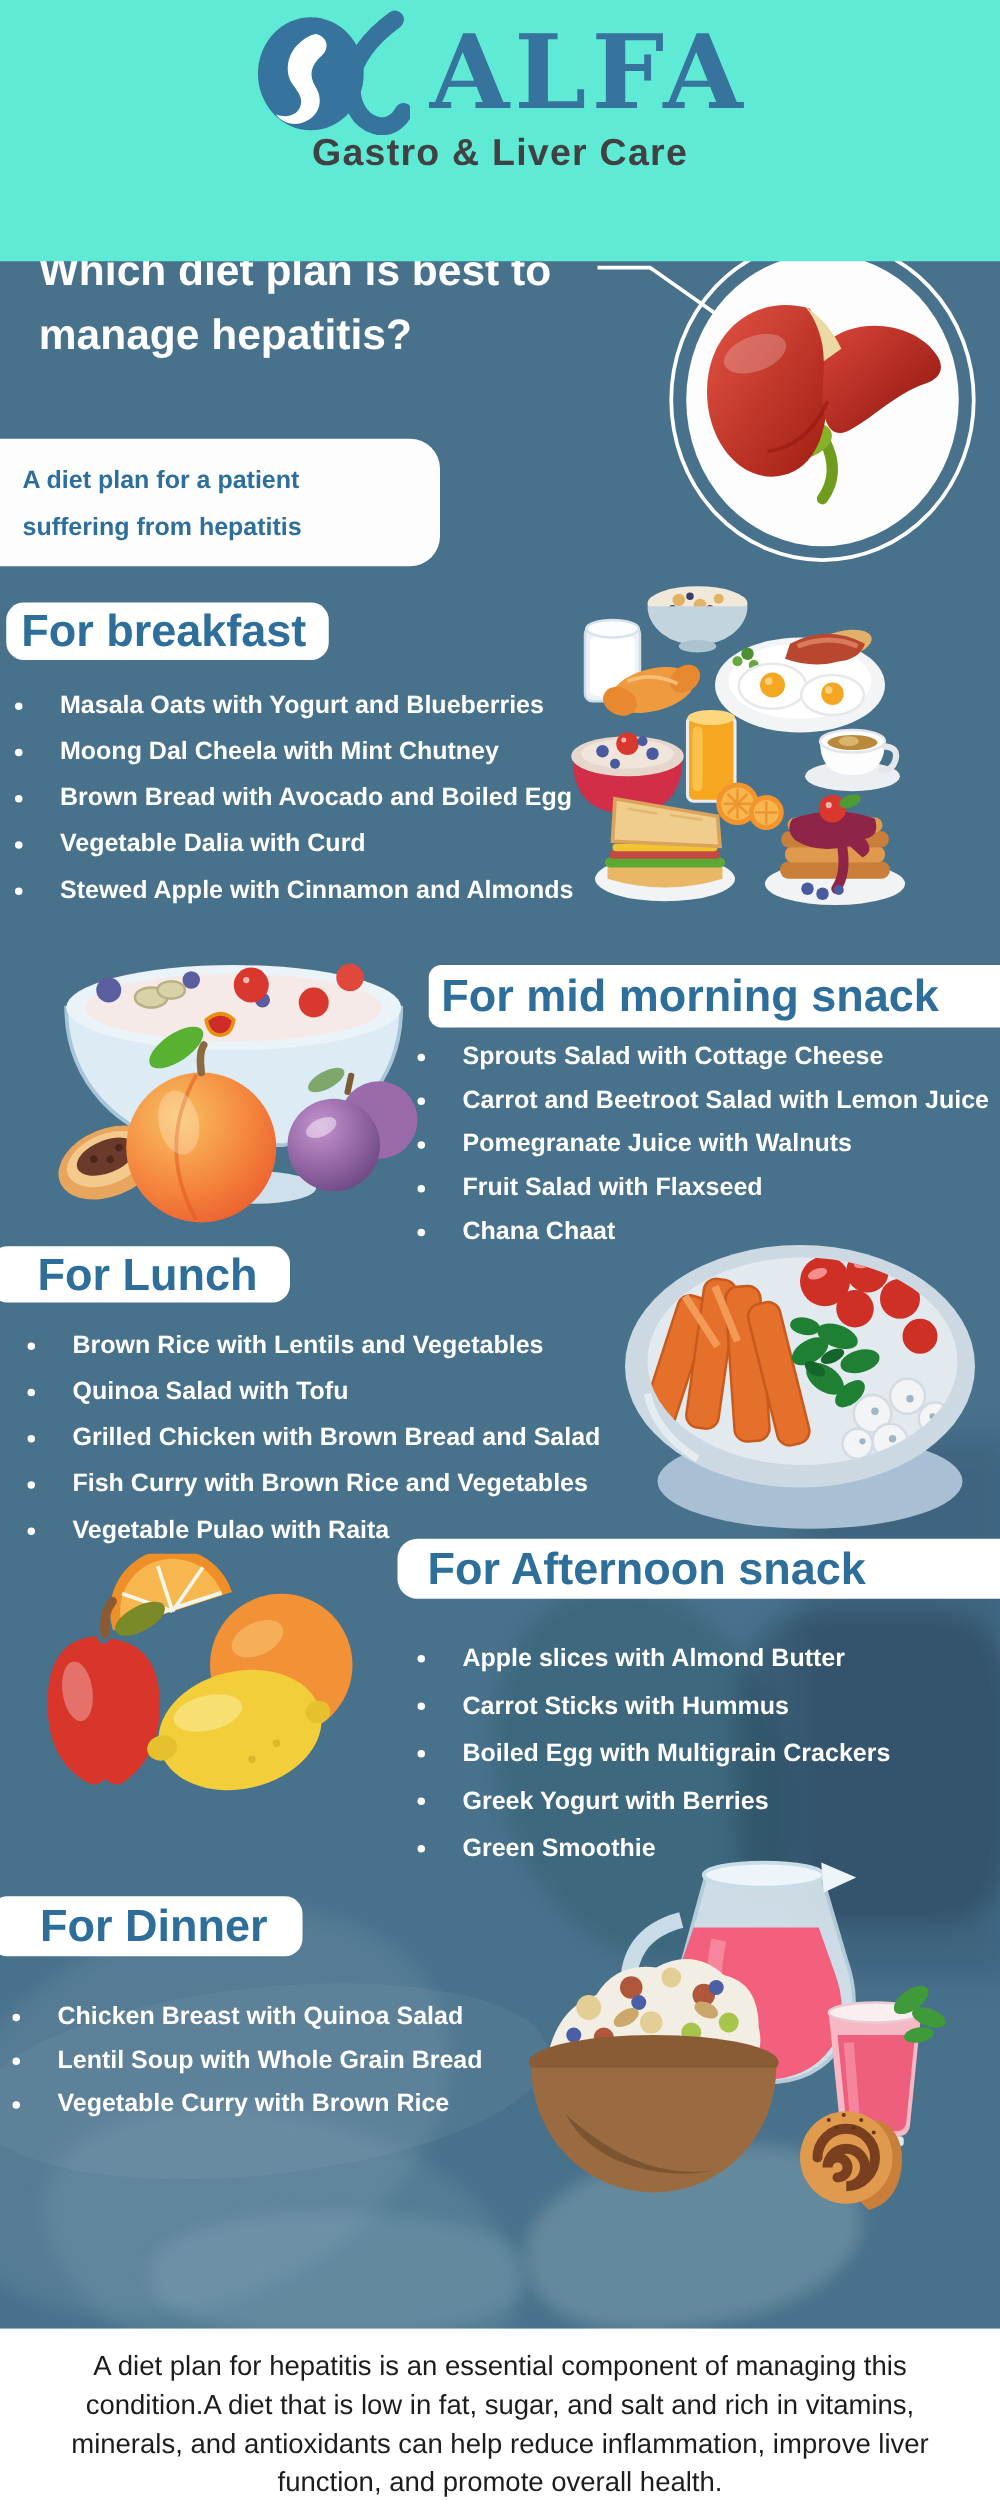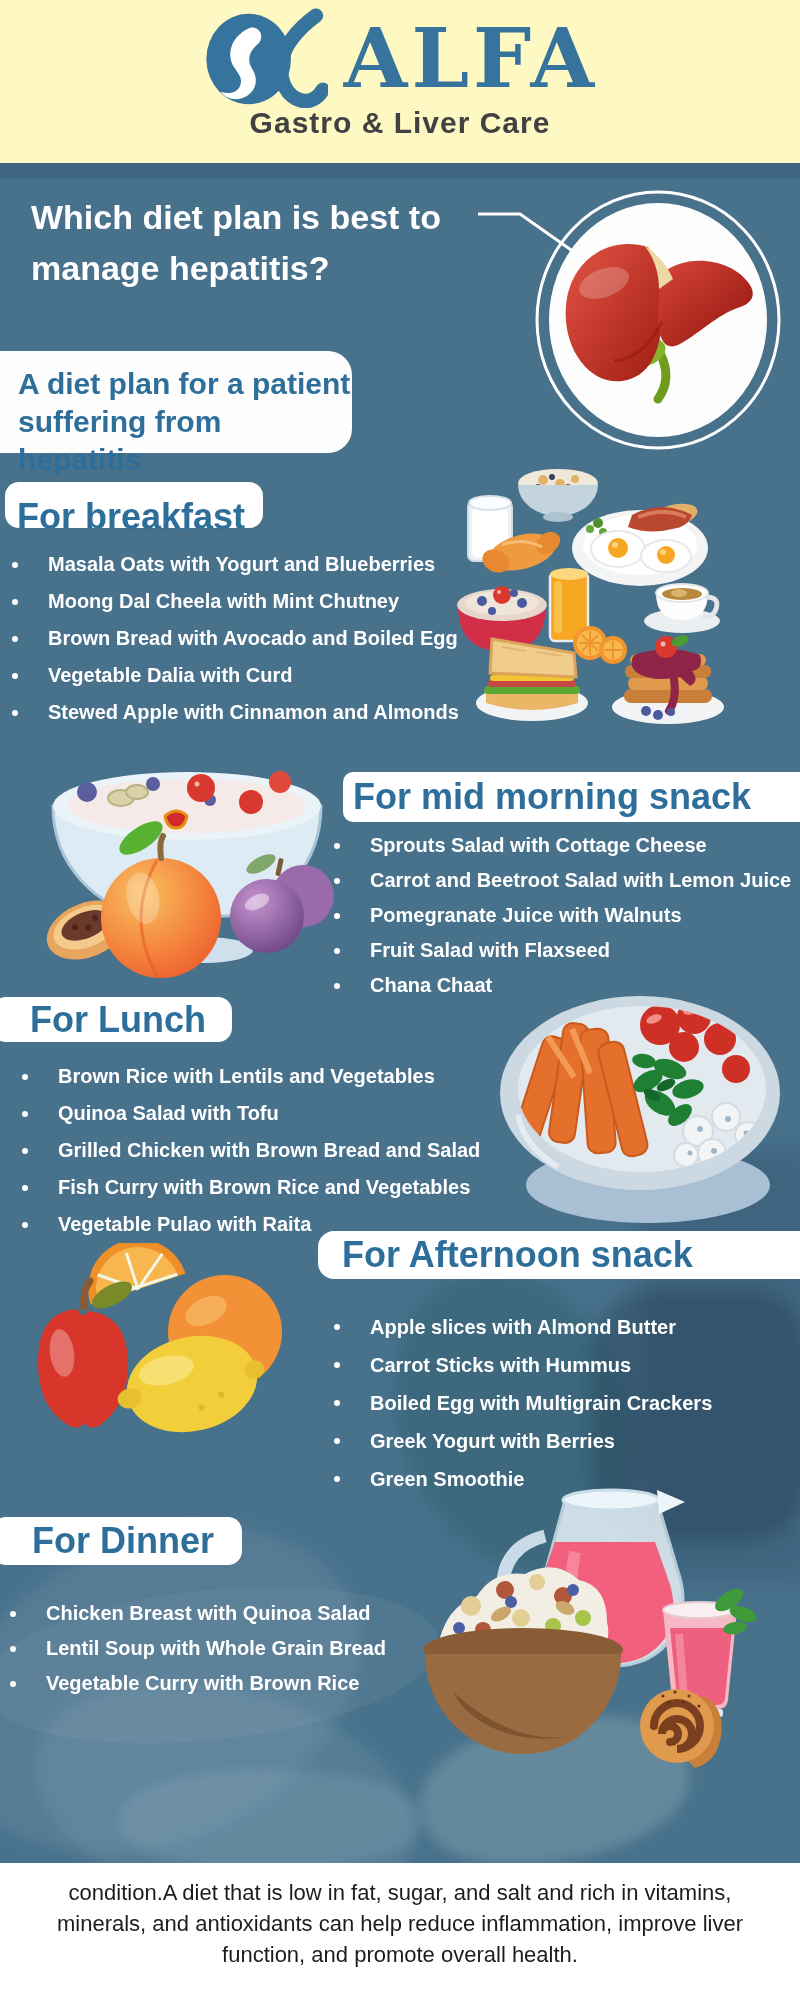--- a/index.html
+++ b/index.html
@@ -1,32 +1,32 @@
 <!DOCTYPE html>
 <html><head>
 <meta charset="utf-8">
 <style>
   html,body{margin:0;padding:0;background:#ffffff;}
   #page{position:relative;width:800px;height:2000px;overflow:hidden;background:#ffffff;
         font-family:"Liberation Sans",sans-serif;}
   
-  .header{position:absolute;left:0;top:0;width:800px;height:163px;background:#fef9c3;z-index:6;}
+  .header{position:absolute;left:0;top:0;width:800px;height:209px;background:#5eead4;z-index:6;}
   .brand-row{display:flex;align-items:center;justify-content:center;gap:16px;padding-top:8px;}
   .brand-text{font-family:"DejaVu Serif",serif;font-weight:bold;font-size:82px;letter-spacing:4px;
               color:#36749d;line-height:1;}
   .tagline{text-align:center;font-size:30px;font-weight:bold;color:#414042;letter-spacing:1px;margin-top:-2px;}
   
   .blue-body{position:absolute;left:0;top:163px;width:800px;height:1700px;background:#48718c;z-index:1;}
   .dec{position:absolute;pointer-events:none;}
   
   .title{position:absolute;left:31px;top:192px;z-index:5;color:#ffffff;font-weight:bold;
          font-size:34px;line-height:51px;}
   .subtitle-box{position:absolute;left:0;top:351px;width:352px;height:102px;background:#fdfdfd;
                 border-radius:0 24px 24px 0;z-index:5;padding:0;box-sizing:border-box;}
-  .subtitle-box .txt{margin:14px 0 0 18px;color:#2d6e9b;font-weight:bold;font-size:30px;line-height:38px;}
+  .subtitle-box .txt{margin:14px 0 0 18px;color:#2d6e9b;font-weight:bold;font-size:20px;line-height:38px;}
   
   .pill{position:absolute;background:#ffffff;color:#2d6e9b;font-weight:bold;font-size:36px;
         border-radius:14px;z-index:4;white-space:nowrap;box-sizing:border-box;}
   
   ul.list{position:absolute;list-style:none;margin:0;padding:0;z-index:5;}
   ul.list li{display:flex;align-items:center;gap:30px;color:#ffffff;font-weight:bold;
              font-size:20px;white-space:nowrap;}
   ul.list .dot{width:6px;height:6px;border-radius:50%;background:#ffffff;flex:none;}
   .sp37 li{height:37px;} .sp35 li{height:35px;} .sp38 li{height:38px;}
   
@@ -98,21 +98,21 @@
     <path d="M106,88 C96,112 78,126 58,128" stroke="#8f150c" stroke-width="3" fill="none" opacity="0.5"></path>
   </svg>
 
   <div class="subtitle-box">
     <div class="txt">
       <div>A diet plan for a patient</div>
       <div>suffering from hepatitis</div>
     </div>
   </div>
 
-  <div class="pill" style="left:5px;top:482px;height:46px;line-height:46px;padding:12px 18px 0 12px;">For breakfast</div>
+  <div class="pill" style="left:5px;top:482px;height:46px;line-height:46px;padding:0 18px 0 12px;">For breakfast</div>
 
   <ul class="list sp37" style="left:12px;top:546px;">
     <li>
         <span class="dot"></span>
         <span>Masala Oats with Yogurt and Blueberries</span>
       </li>
     <li>
         <span class="dot"></span>
         <span>Moong Dal Cheela with Mint Chutney</span>
       </li>
@@ -489,19 +489,20 @@
         <circle cx="262" cy="214" r="1.6"></circle>
         <circle cx="276" cy="218" r="1.6"></circle>
       <circle cx="286" cy="228" r="1.6"></circle>
         <circle cx="256" cy="224" r="1.6"></circle>
         <circle cx="270" cy="224" r="1.6"></circle>
     </g>
   </svg>
 
   <div class="footer">
     <div class="ftxt">
+      <div>A diet plan for hepatitis is an essential component of managing this</div>
       <div>condition.A diet that is low in fat, sugar, and salt and rich in vitamins,</div>
       <div>minerals, and antioxidants can help reduce inflammation, improve liver</div>
       <div>function, and promote overall health.</div>
     </div>
   </div>
 
 </div>
 
 </body></html>

